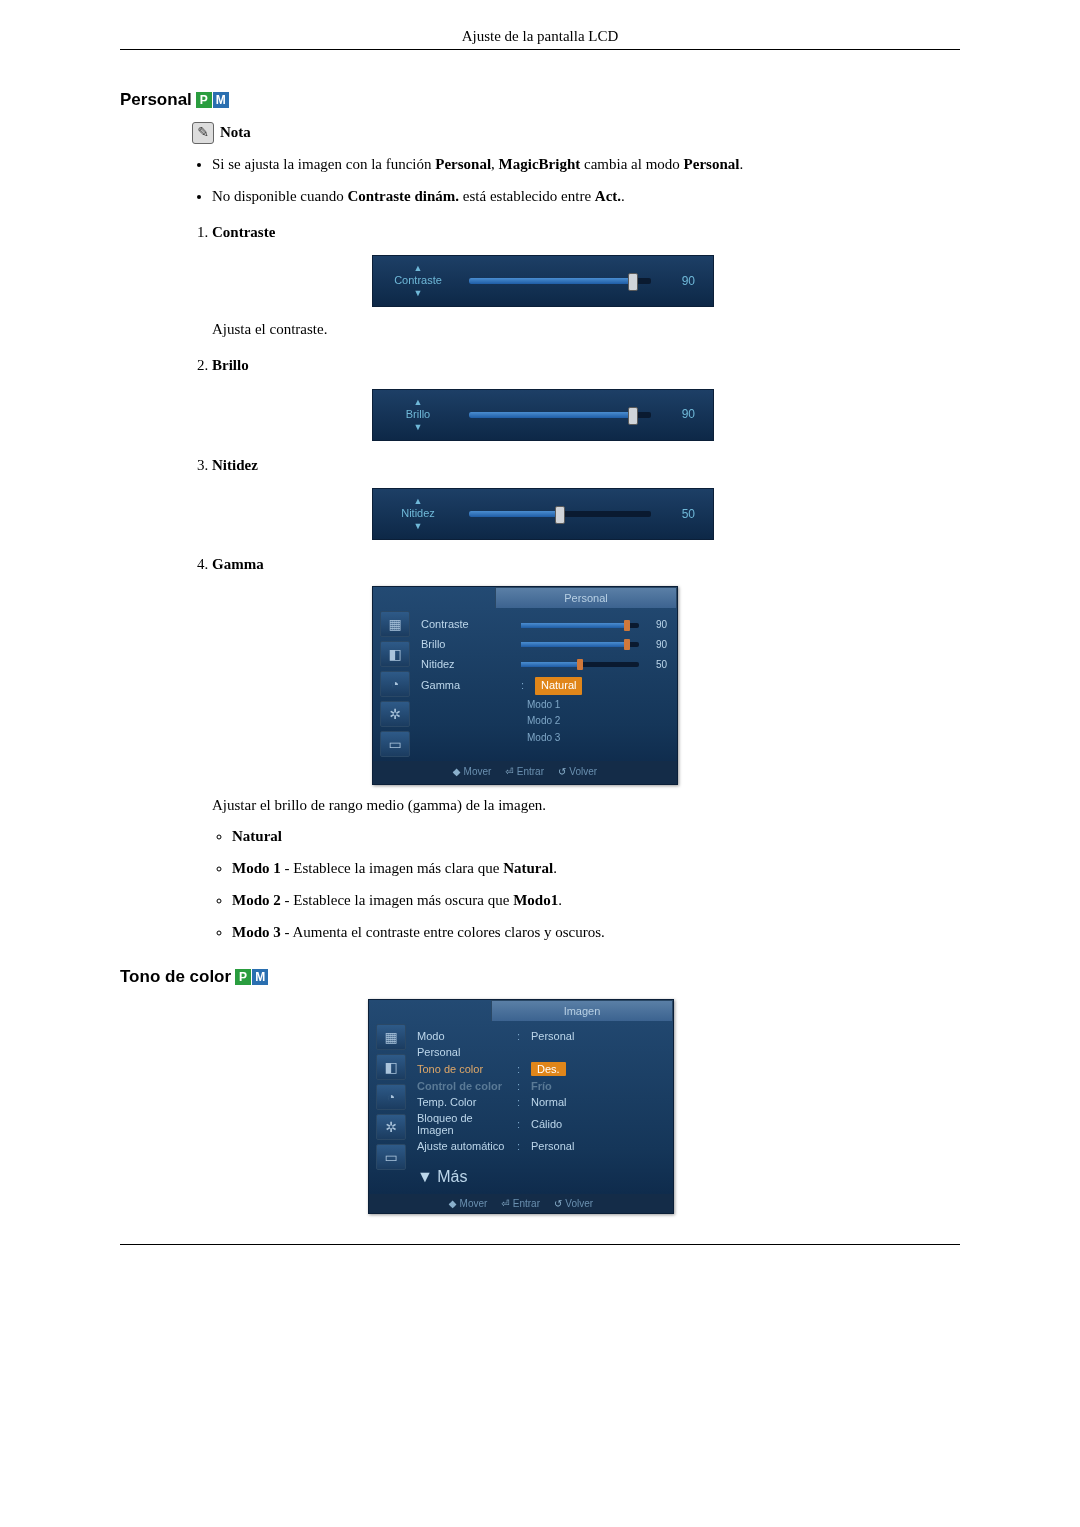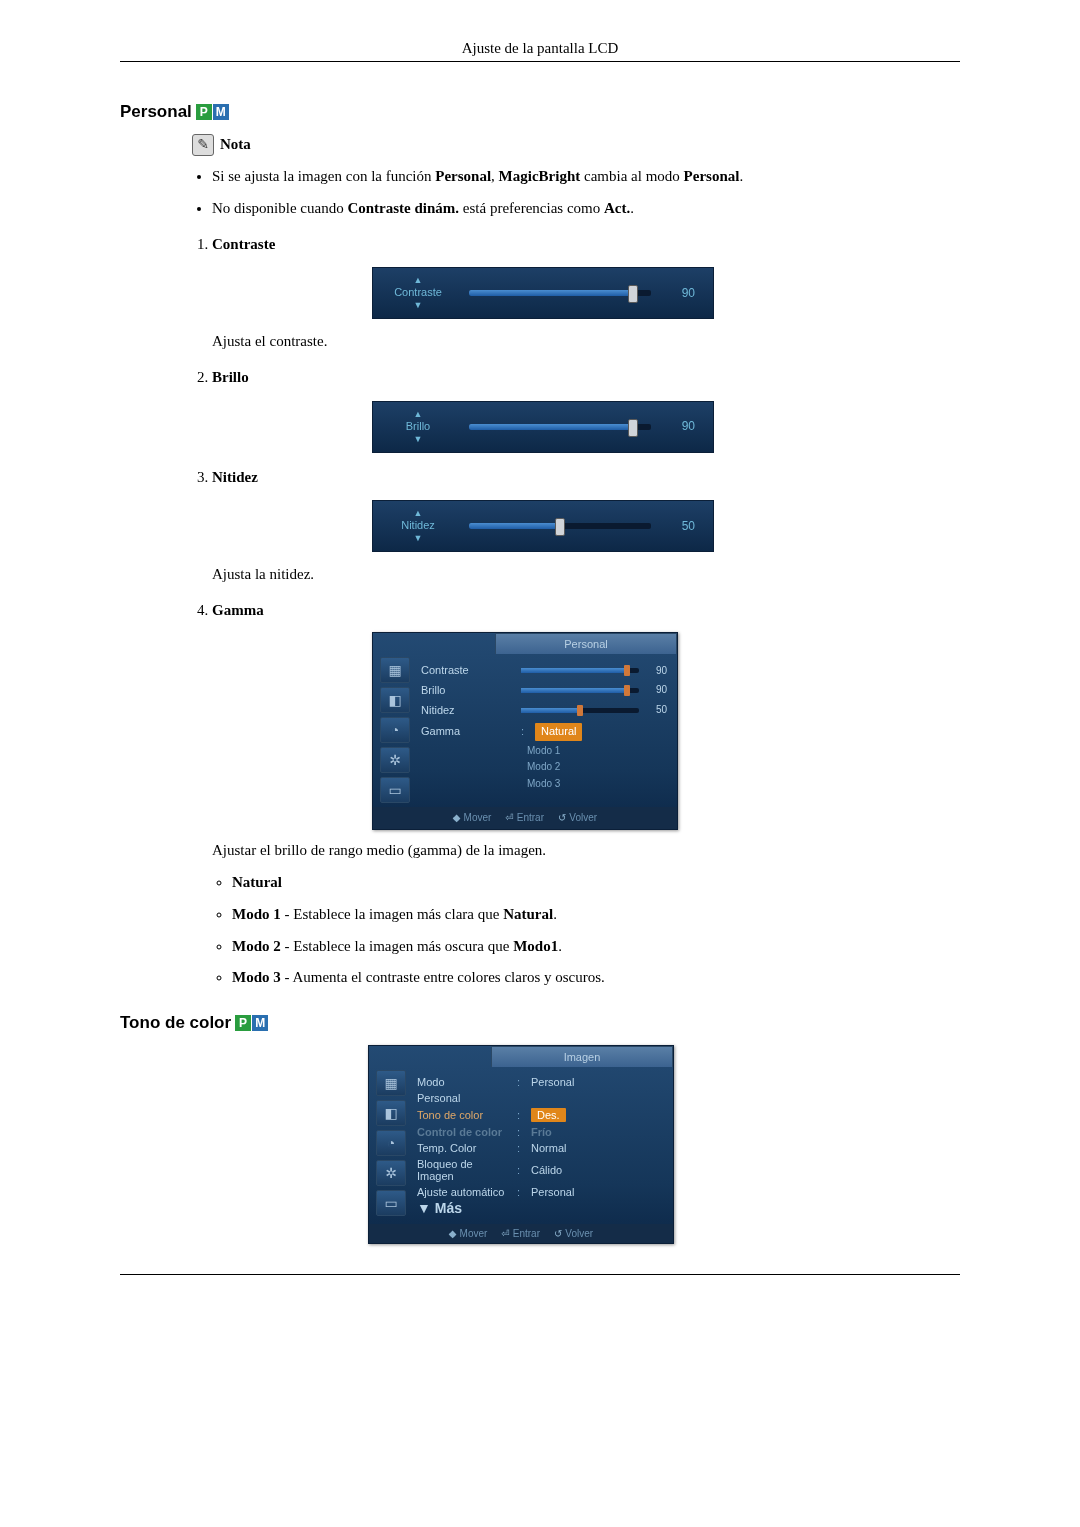--- a/index.html
+++ b/index.html
@@ -5,21 +5,21 @@
     body {
       margin: 0;
       padding: 0;
       font-family: "Times New Roman", serif;
       background: #fff;
       color: #000;
     }
     .page {
       width: 840px;
       margin: 0 auto;
-      padding: 40px 120px 60px;
+      padding: 28px 120px 60px;
     }
     .page-header {
       text-align: center;
       border-bottom: 1px solid #000;
       padding-bottom: 4px;
       margin-bottom: 40px;
       font-size: 15px;
     }
     .section-title {
       font-family: Arial, sans-serif;
@@ -267,23 +267,22 @@
       justify-content: center;
       gap: 14px;
     }
     .osd-footer span em {
       font-style: normal;
       color: #8ab0cc;
       margin-right: 3px;
     }
     .osd-more {
       color: #bcd6ea;
-      font-size: 14px;
-      margin-top: 0;
-      font-weight: bold;
+      font-size: 16px;
+      margin-top: 14px;
     }
     .section2 .osd-menu { margin-left: 248px; }
     .bottom-rule {
       margin-top: 30px;
       border-top: 1px solid #000;
     }
   </style>
 </head>
 <body>
 
@@ -302,21 +301,21 @@
     <div class="note-line">
       <span class="note-icon">✎</span>
       <span class="b">Nota</span>
     </div>
 
     <ul class="bullets">
       <li>
         <span>Si se ajusta la imagen con la función </span><span class="b">Personal</span><span>, </span><span class="b">MagicBright</span><span> cambia al modo </span><span class="b">Personal</span><span>.</span>
       </li>
       <li>
-        <span>No disponible cuando </span><span class="b">Contraste dinám.</span><span> está preferencias como </span><span class="b">Act.</span><span>.</span>
+        <span>No disponible cuando </span><span class="b">Contraste dinám.</span><span> está establecido entre </span><span class="b">Act.</span><span>.</span>
       </li>
     </ul>
 
     <ol class="num-list">
 
       <li>
         <span class="item-title">Contraste</span>
         <div class="osd-slider">
           <div class="label-col">
             <span class="arrow">▲</span>
@@ -355,21 +354,20 @@
             <span class="arrow">▲</span>
             <span>Nitidez</span>
             <span class="arrow">▼</span>
           </div>
           <div class="track">
             <div class="fill" style="width:50%"></div>
             <div class="thumb" style="left:50%"></div>
           </div>
           <div class="value">50</div>
         </div>
-        <div class="item-desc">Ajusta la nitidez.</div>
       </li>
 
       <li>
         <span class="item-title">Gamma</span>
 
         <div class="osd-menu">
           <div class="osd-tab">
               <div class="tab-active">Personal</div>
             </div>
           <div class="osd-body">

